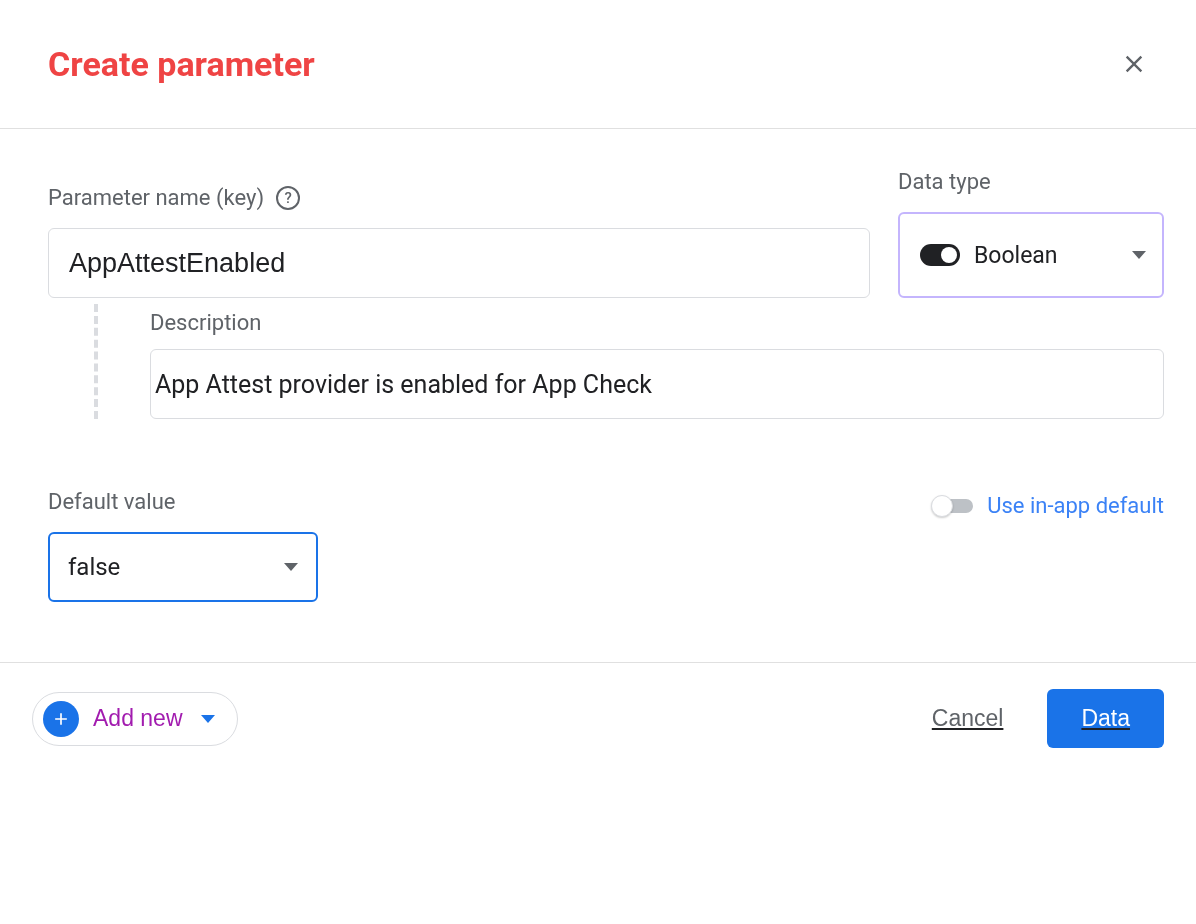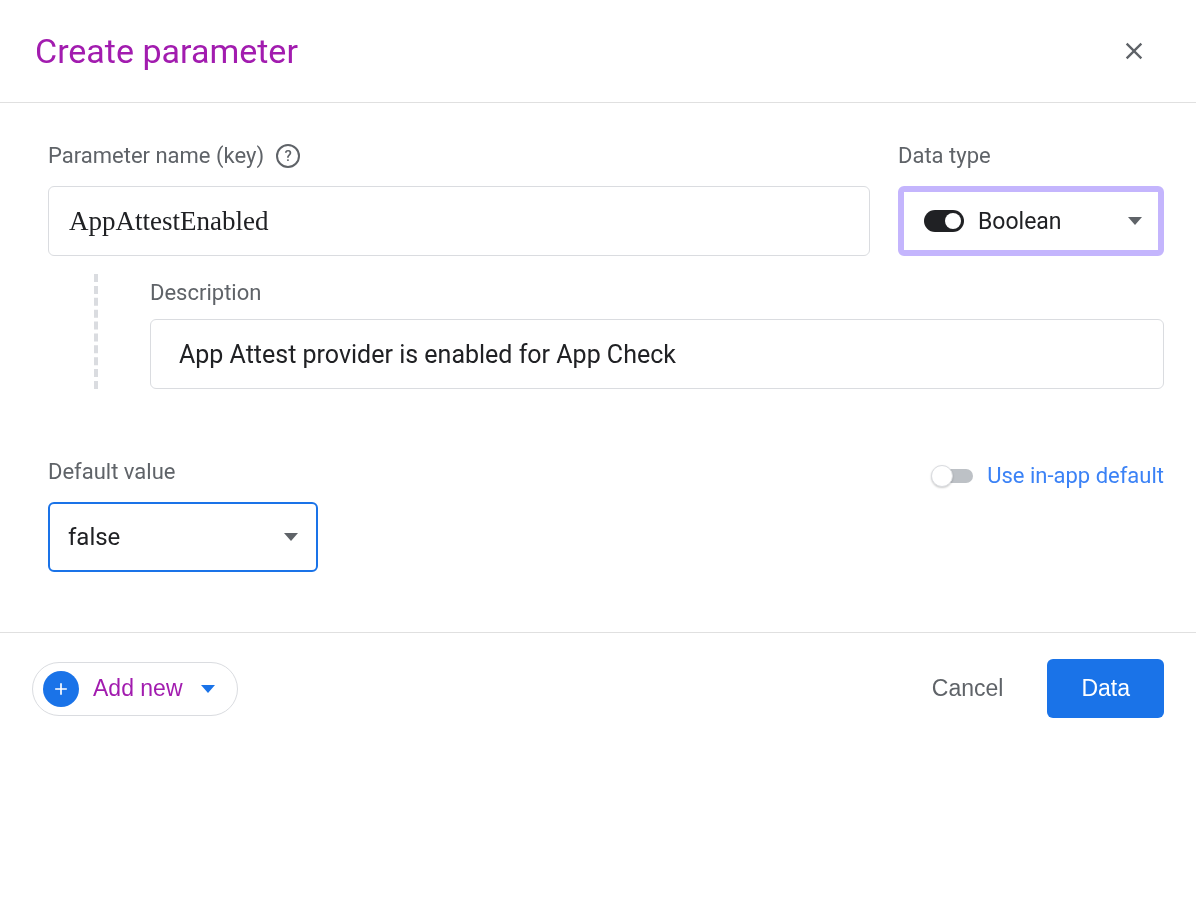--- a/index.html
+++ b/index.html
@@ -6,67 +6,67 @@
   html, body { margin: 0; padding: 0; font-family: Roboto, "Helvetica Neue", Arial, sans-serif; color: #202124; background: #fff; }
   body { width: 1196px; height: 924px; }
 
   .dialog { width: 1196px; }
 
   .header {
     display: flex; align-items: center; justify-content: space-between;
     padding: 28px 40px 28px 32px;
     border-bottom: 1px solid #e0e0e0;
   }
-  .header h1 { margin: 3px; font-size: 34px; font-weight: 400; color: #a21caf; }
+  .header h1 { margin: 16px; font-size: 34px; font-weight: 700; color: #ef4444; }
   .close-btn { background: none; border: none; padding: 8px; cursor: pointer; color: #5f6368; }
   .close-btn svg { display: block; }
 
   .body { padding: 40px 32px 60px 48px; }
 
   .row1 { display: flex; gap: 28px; align-items: flex-end; }
   .col-name { flex: 1 1 auto; }
   .col-type { flex: 0 0 266px; }
 
   .form-label { font-size: 22px; color: #5f6368; margin-bottom: 18px; display: flex; align-items: center; gap: 12px; font-weight: 400; }
   .help-icon { width: 24px; height: 24px; border: 2px solid #5f6368; border-radius: 50%; display: inline-flex; align-items: center; justify-content: center; font-size: 15px; color: #5f6368; font-weight: 500; }
 
   .text-input {
     width: 100%; height: 70px; border: 1px solid #dadce0; border-radius: 6px;
-    padding: 0 20px; font-size: 27px; font-family: Liberation Serif, serif;
+    padding: 0 20px; font-size: 27px; font-family: Liberation Sans, sans-serif;
     color: #202124; outline: none; background: #fff;
   }
 
   .select-box {
-    height: 70px; border: 6px solid #c4b5fd; border-radius: 6px;
+    height: 86px; border: 2px solid #c4b5fd; border-radius: 6px;
     display: flex; align-items: center; padding: 0 16px 0 20px; gap: 14px;
     cursor: pointer; background: #fff;
   }
   .select-box .lbl { flex: 1; font-size: 23px; color: #202124; }
   .caret { width: 0; height: 0; border-left: 7px solid transparent; border-right: 7px solid transparent; border-top: 8px solid #5f6368; }
 
   .toggle-pill {
     width: 40px; height: 22px; border-radius: 11px; background: #202124;
     position: relative; flex: 0 0 auto;
   }
   .toggle-pill .knob {
     position: absolute; right: 3px; top: 3px; width: 16px; height: 16px;
     border-radius: 50%; background: #fff;
   }
 
-  .desc-block { display: flex; margin-top: 18px; }
+  .desc-block { display: flex; margin-top: 6px; }
   .tree-rail { width: 102px; position: relative; }
   .tree-rail::before {
     content: ""; position: absolute; left: 46px; top: 0; bottom: 0;
     border-left: 4px dashed #dadce0;
   }
   .desc-content { flex: 1; }
   .desc-content .form-label { margin-top: 6px; margin-bottom: 14px; }
   .desc-input {
     width: 100%; height: 70px; border: 1px solid #dadce0; border-radius: 6px;
-    padding: 0 28px; font-size: 25px; font-family: inherit; color: #202124;
+    padding: 0 4px; font-size: 25px; font-family: inherit; color: #202124;
     outline: none; background: #fff;
   }
 
   .default-row { margin-top: 70px; display: flex; align-items: flex-start; justify-content: space-between; }
   .default-left .form-label { margin-bottom: 18px; }
   .default-select {
     width: 270px; height: 70px; border: 2px solid #1a73e8; border-radius: 6px;
     display: flex; align-items: center; padding: 0 18px; cursor: pointer; background: #fff;
   }
   .default-select .lbl { flex: 1; font-size: 24px; color: #202124; }
@@ -96,21 +96,21 @@
     padding: 8px 22px 8px 10px; background: #fff; cursor: pointer;
     font-size: 23px; color: #a21caf; font-weight: 500;
   }
   .plus-circle {
     width: 36px; height: 36px; border-radius: 50%; background: #1a73e8;
     display: flex; align-items: center; justify-content: center; color: #fff;
   }
   .plus-circle svg { display: block; }
   .caret-blue { width: 0; height: 0; border-left: 7px solid transparent; border-right: 7px solid transparent; border-top: 8px solid #1a73e8; margin-left: 4px; }
 
-  .footer-right { display: flex; align-items: center; gap: 28px; }
+  .footer-right { display: flex; align-items: center; gap: 28px; text-decoration: underline; }
   .btn-cancel { background: none; border: none; font-size: 23px; color: #5f6368; cursor: pointer; padding: 10px 16px; }
   .btn-save {
     background: #1a73e8; color: #fff; border: none; border-radius: 6px;
     font-size: 23px; font-weight: 500; padding: 16px 34px; cursor: pointer;
   }
 </style>
 </head>
 <body>
 
 <div class="dialog">

